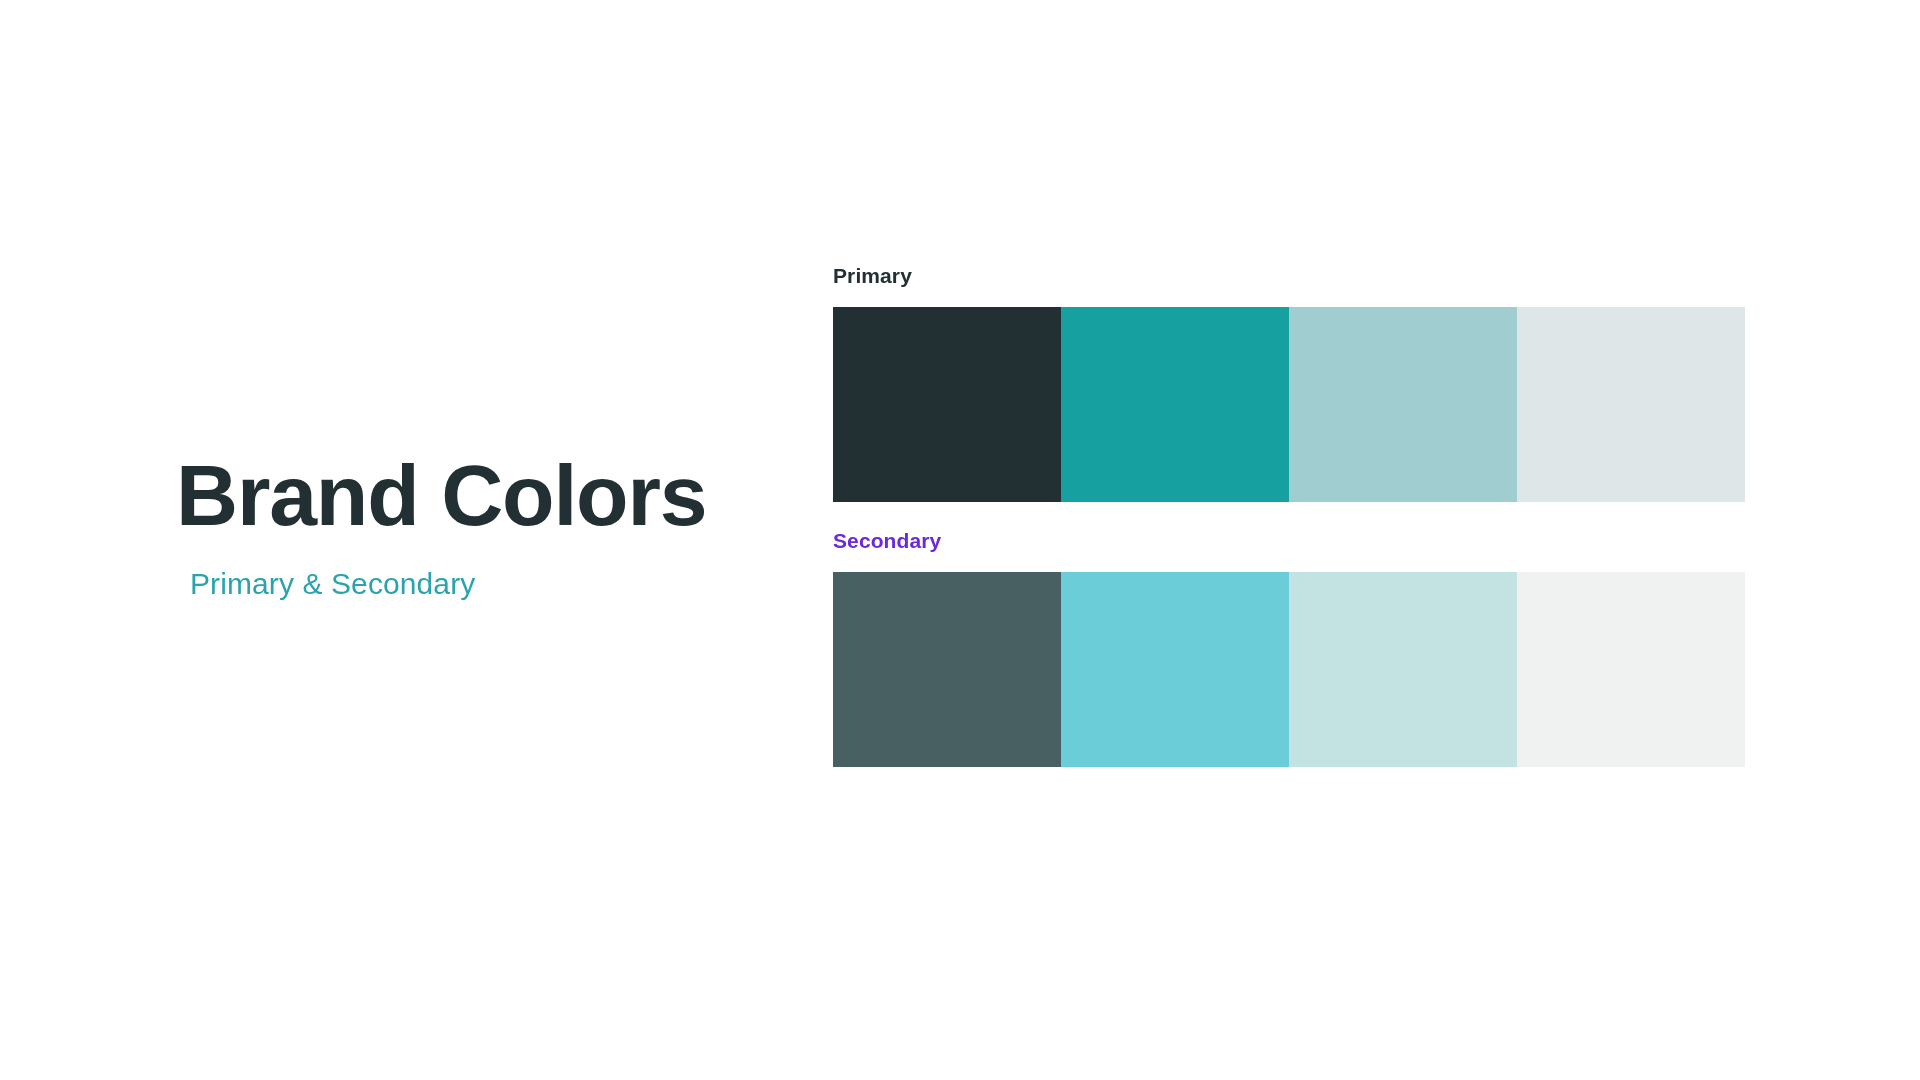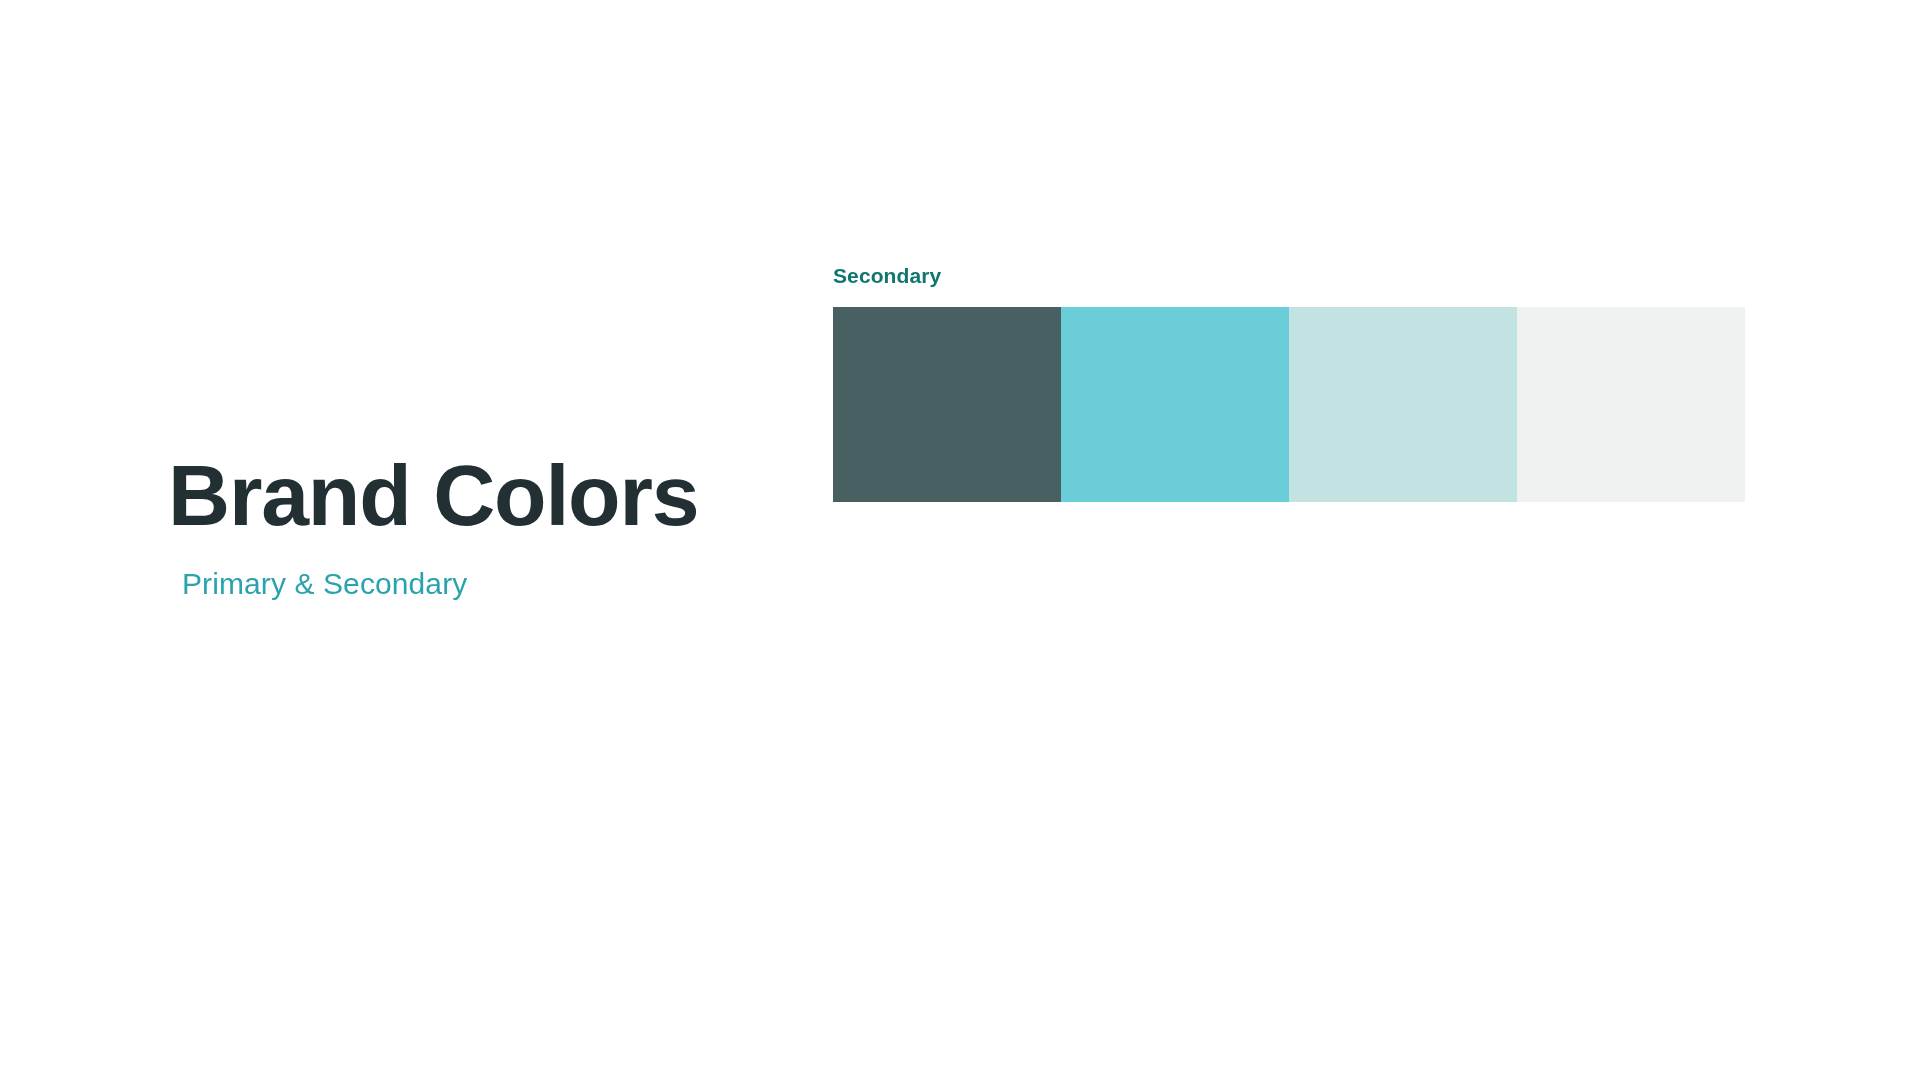--- a/index.html
+++ b/index.html
@@ -17,21 +17,21 @@
 
   #slide {
     position: absolute;
     inset: 0;
     background: #ffffff;
   }
 
   
   .hero {
     position: absolute;
-    left: 168px;
+    left: 176px;
     top: 452px;
     width: 620px;
   }
   .hero-title {
     margin: 0;
     font-family: "Liberation Sans", sans-serif;
     font-size: 86px;
     line-height: 1.0;
     font-weight: 700;
     letter-spacing: -1.2px;
@@ -87,23 +87,32 @@
 
 <div id="slide">
 
   <div class="hero">
     <h1 class="hero-title" style="color: rgb(34, 48, 52);">Brand Colors</h1>
     <p class="hero-subtitle" style="color: rgb(42, 163, 173);">Primary &amp; Secondary</p>
   </div>
 
   <div class="palettes">
 
+    <div class="palette-group">
+      <div class="palette-label" style="color: rgb(34, 48, 52);">Primary</div>
+      <div class="swatch-row">
+        <div class="swatch" style="background-color: rgb(34, 48, 52);"></div>
+        <div class="swatch" style="background-color: rgb(22, 160, 160);"></div>
+        <div class="swatch" style="background-color: rgb(160, 205, 208);"></div>
+        <div class="swatch" style="background-color: rgb(223, 230, 231);"></div>
+      </div>
+    </div>
 
     <div class="palette-group">
-      <div class="palette-label" style="color: #0f766e;">Secondary</div>
+      <div class="palette-label" style="color: #6d28d9;">Secondary</div>
       <div class="swatch-row">
         <div class="swatch" style="background-color: rgb(72, 96, 97);"></div>
         <div class="swatch" style="background-color: rgb(107, 205, 216);"></div>
         <div class="swatch" style="background-color: rgb(195, 227, 227);"></div>
         <div class="swatch" style="background-color: rgb(240, 241, 241);"></div>
       </div>
     </div>
 
   </div>
 </div>

